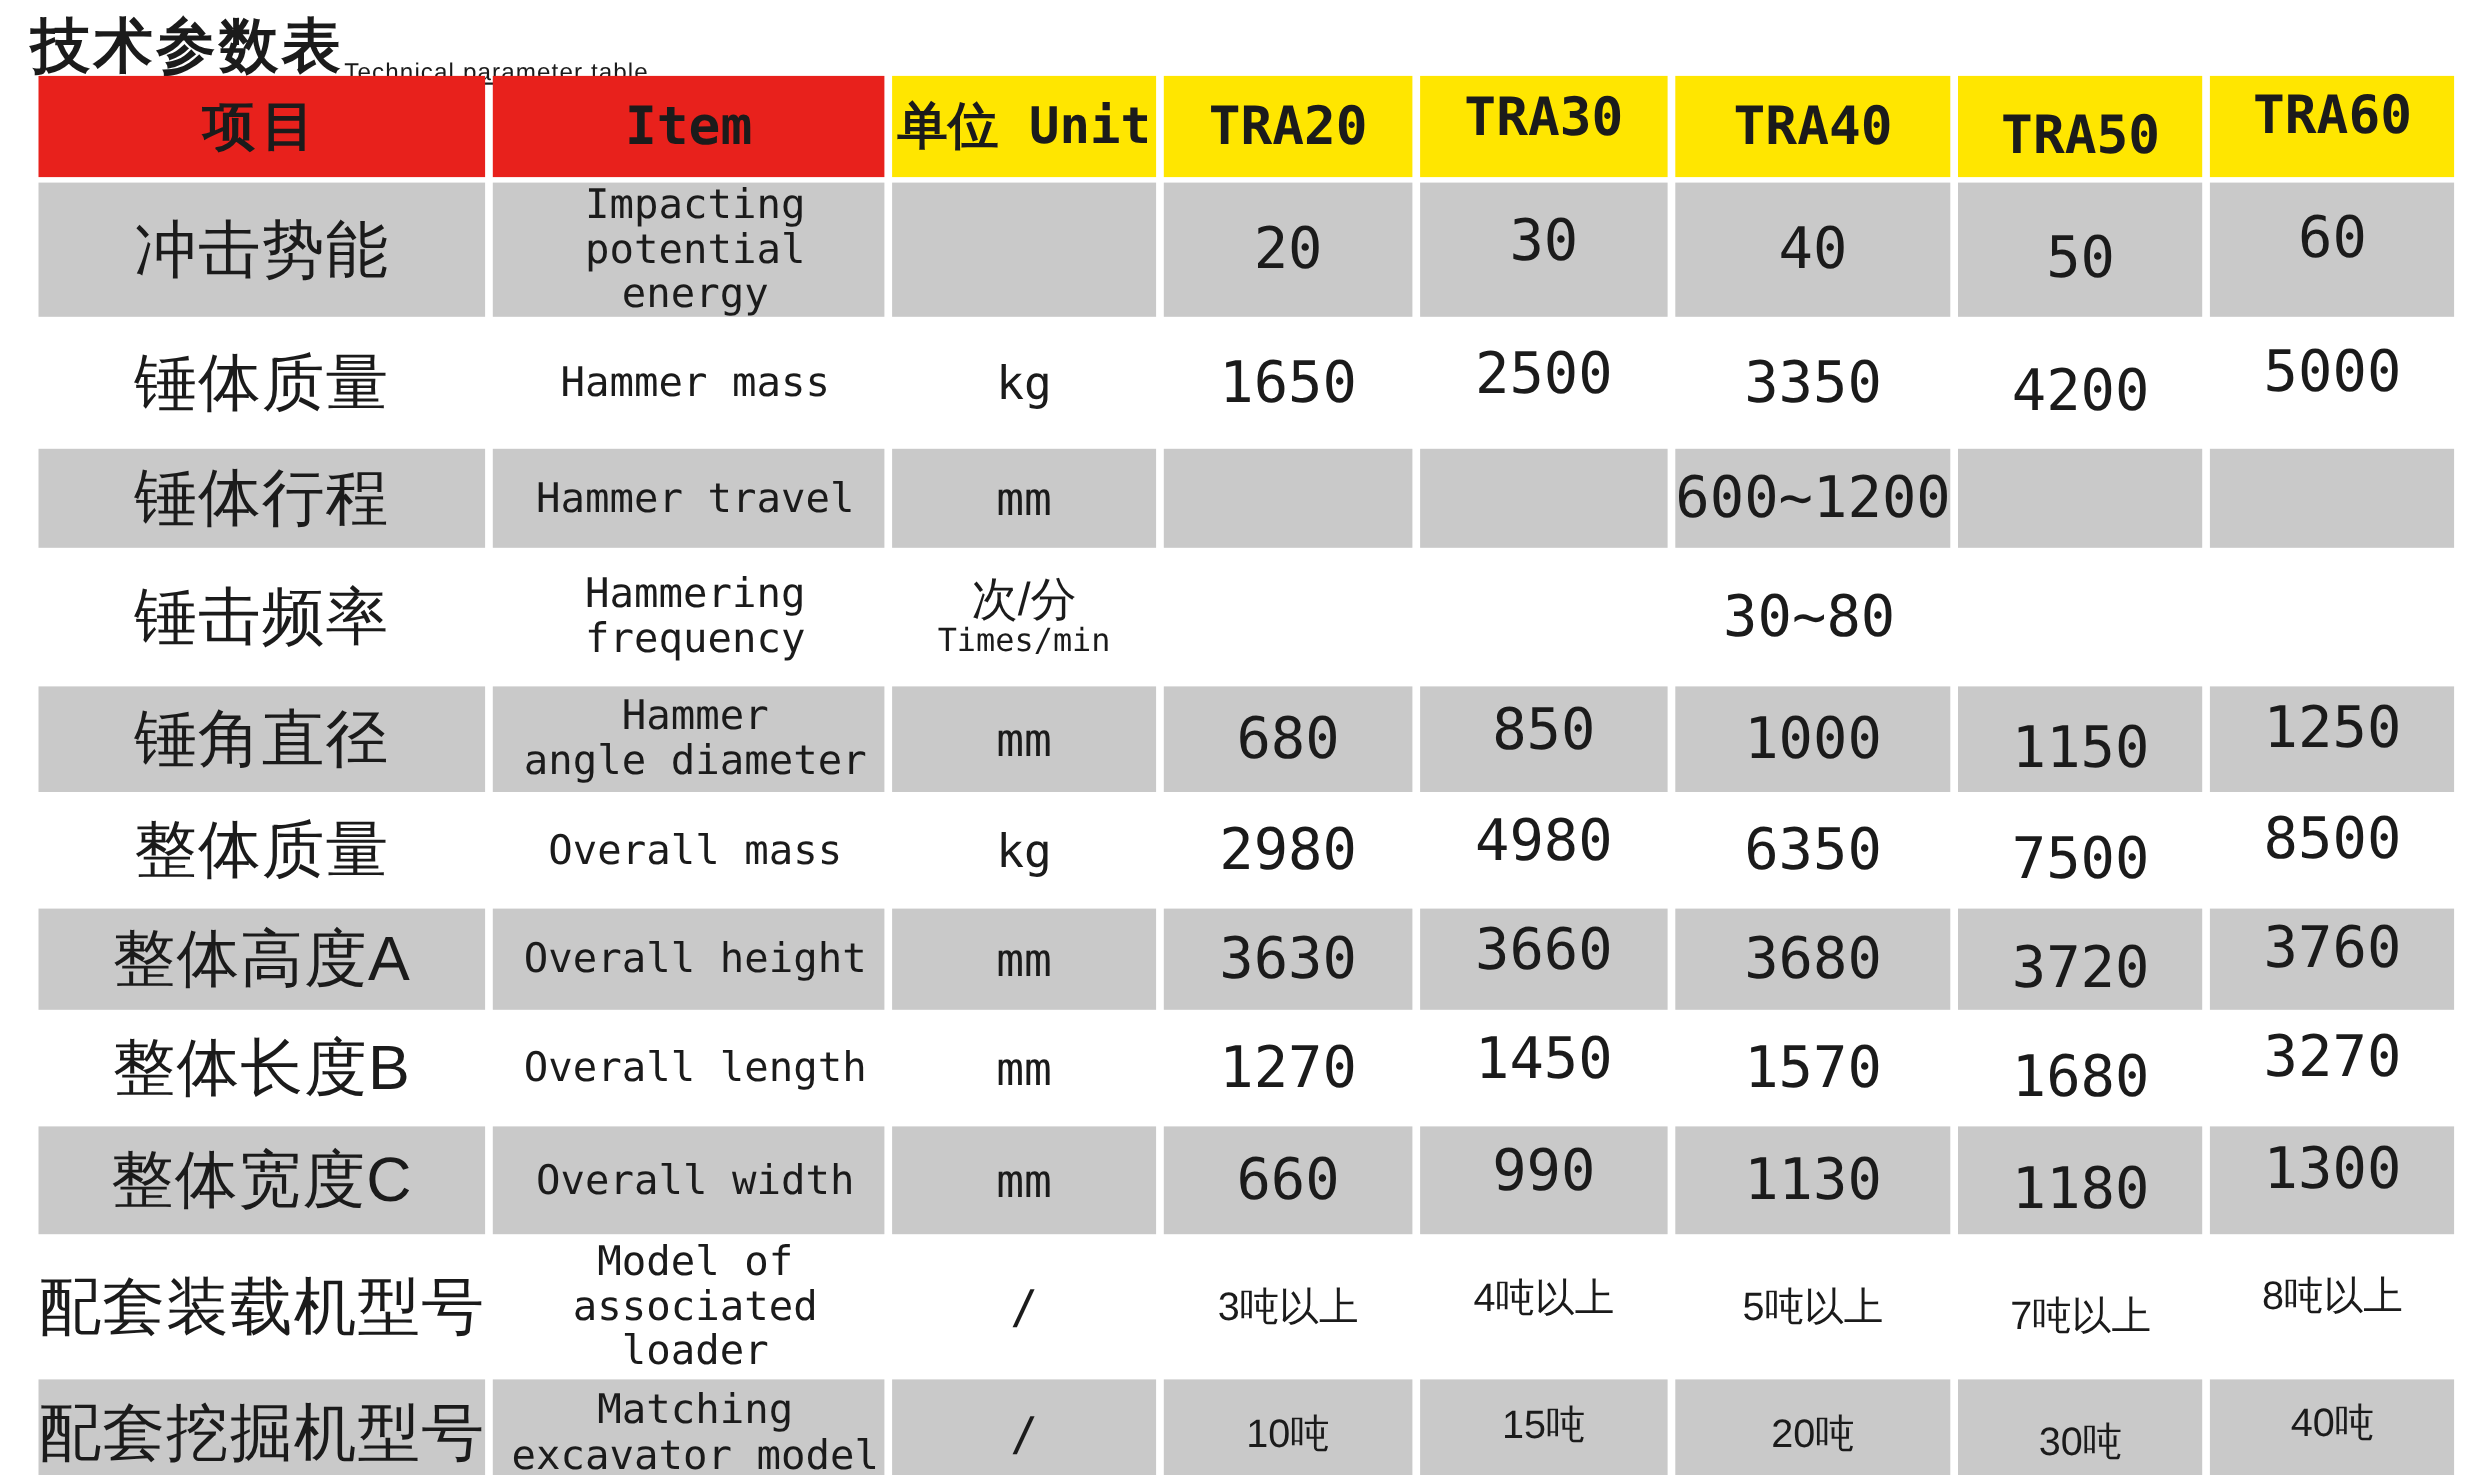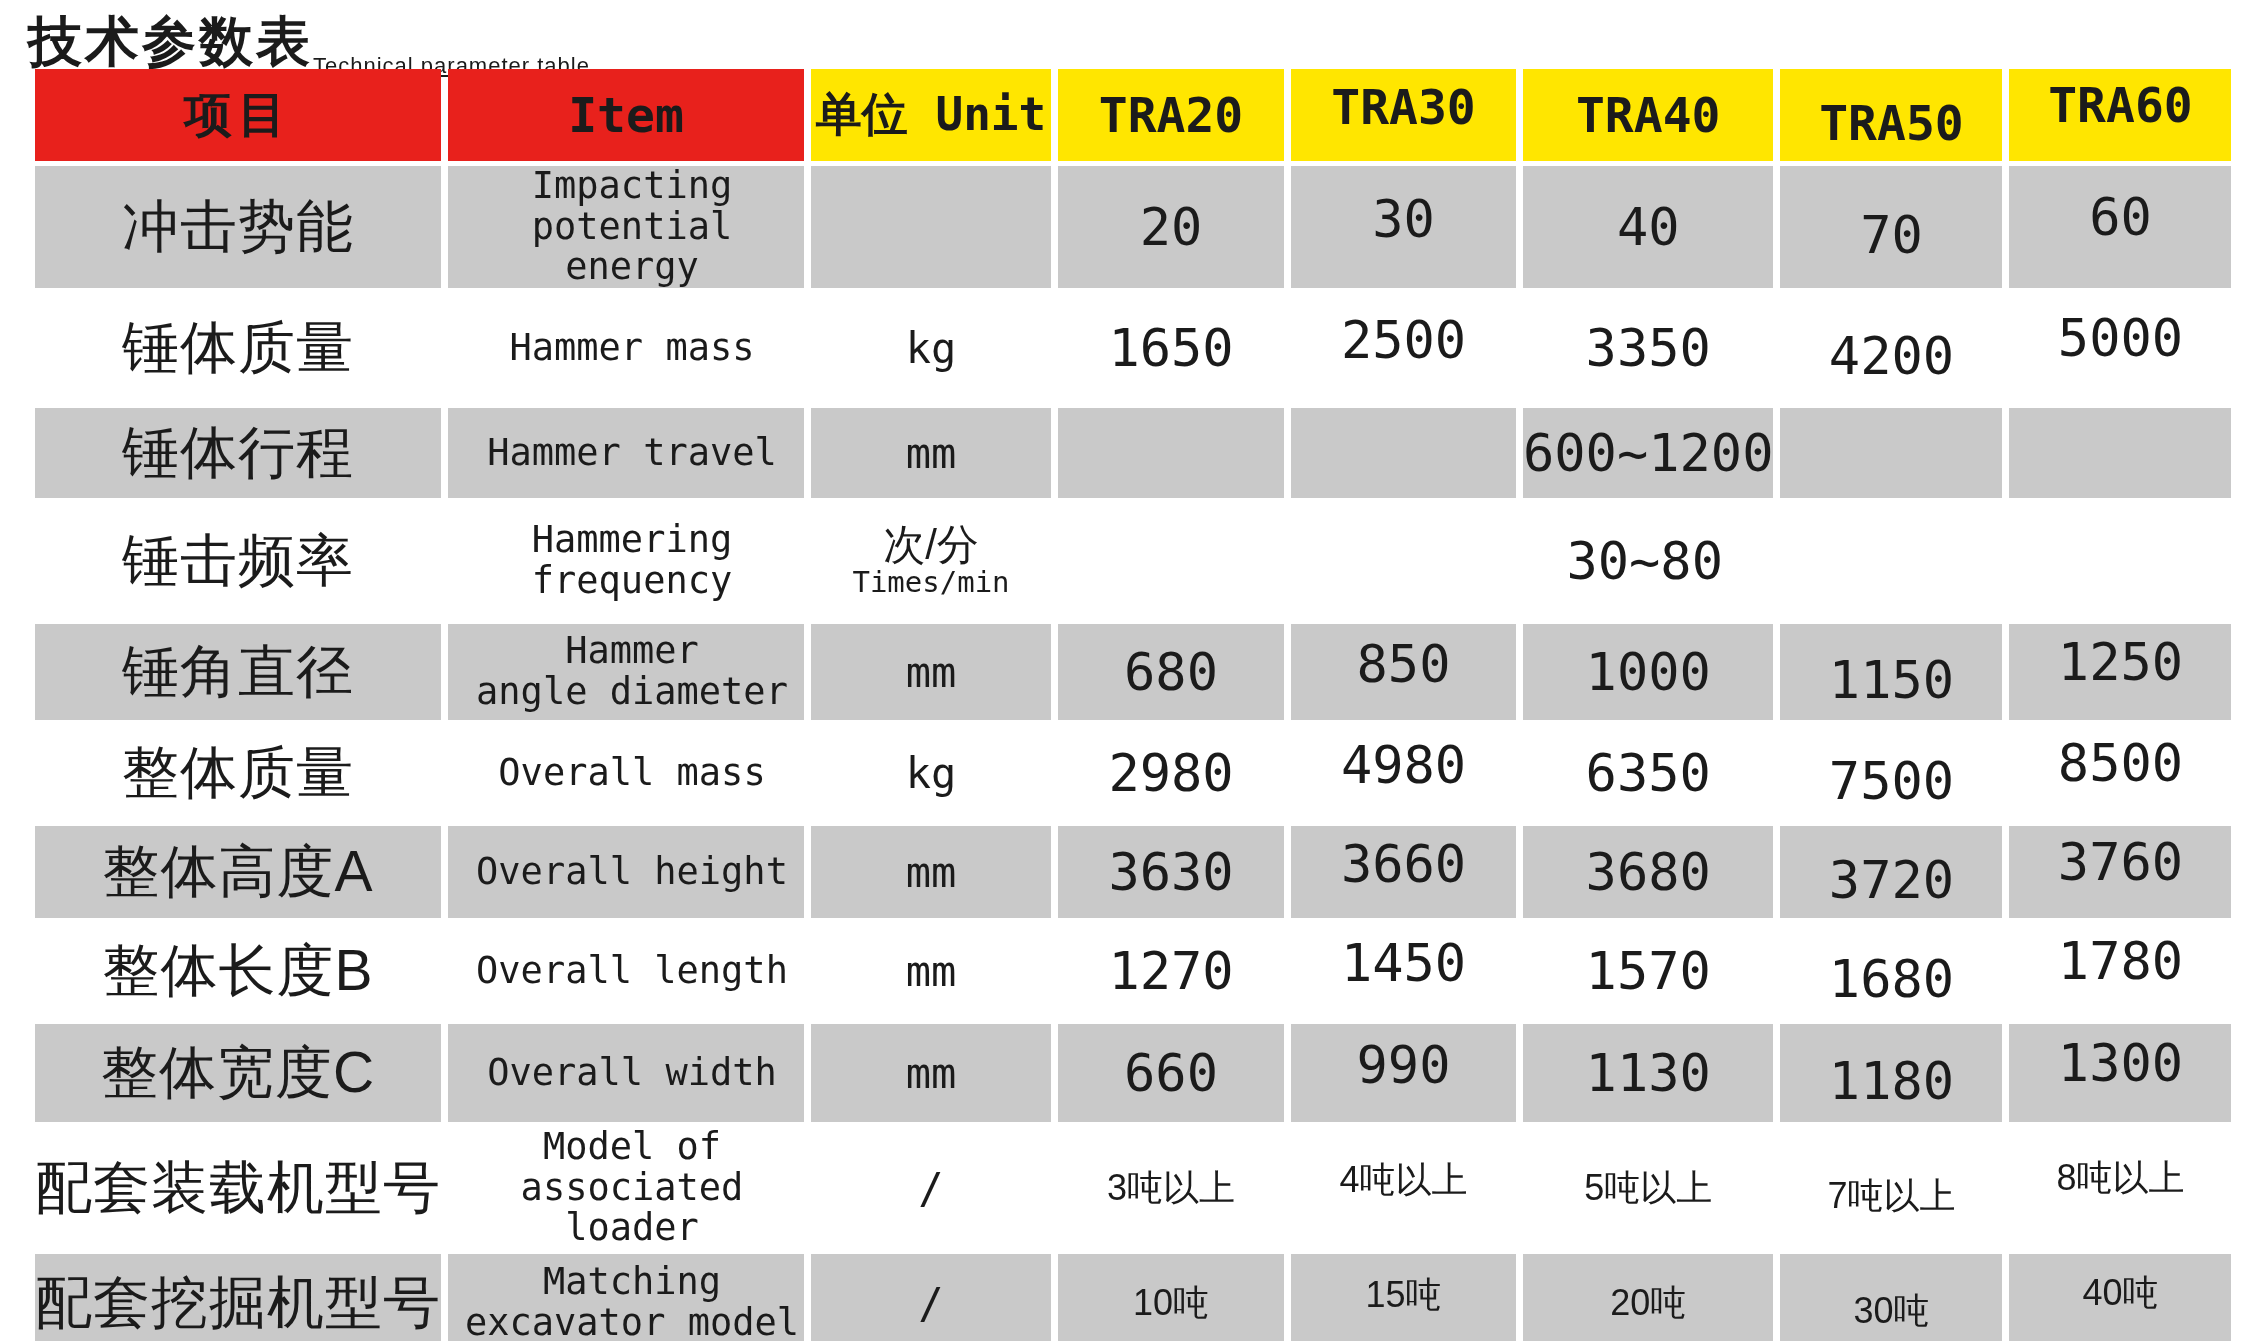--- a/index.html
+++ b/index.html
@@ -120,21 +120,21 @@
         <td>
             <div class="cell val">20</div>
           </td>
         <td>
             <div class="cell val">30</div>
           </td>
         <td>
             <div class="cell val">40</div>
           </td>
         <td>
-            <div class="cell val">70</div>
+            <div class="cell val">50</div>
           </td>
         <td>
             <div class="cell val">60</div>
           </td>
       </tr>
 
       <tr class="w full">
         <td>
             <div class="cell label">锤体质量</div>
           </td>
@@ -305,21 +305,21 @@
         <td>
             <div class="cell val">1450</div>
           </td>
         <td>
             <div class="cell val">1570</div>
           </td>
         <td>
             <div class="cell val">1680</div>
           </td>
         <td>
-            <div class="cell val">1780</div>
+            <div class="cell val">3270</div>
           </td>
       </tr>
 
       <tr class="g full">
         <td>
             <div class="cell label">整体宽度C</div>
           </td>
         <td>
             <div class="cell item">Overall width</div>
           </td>

